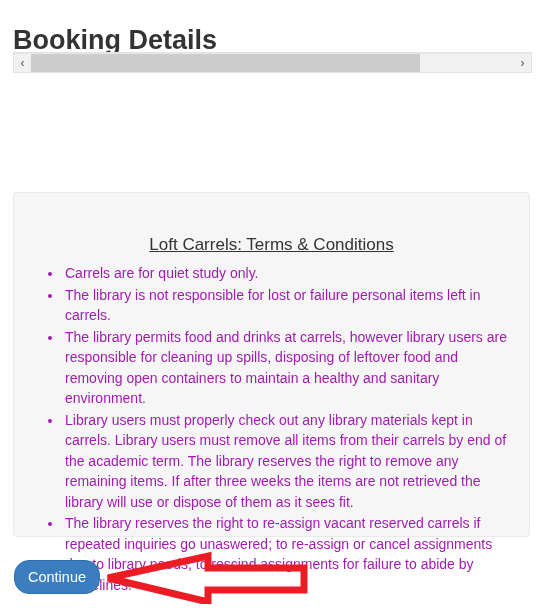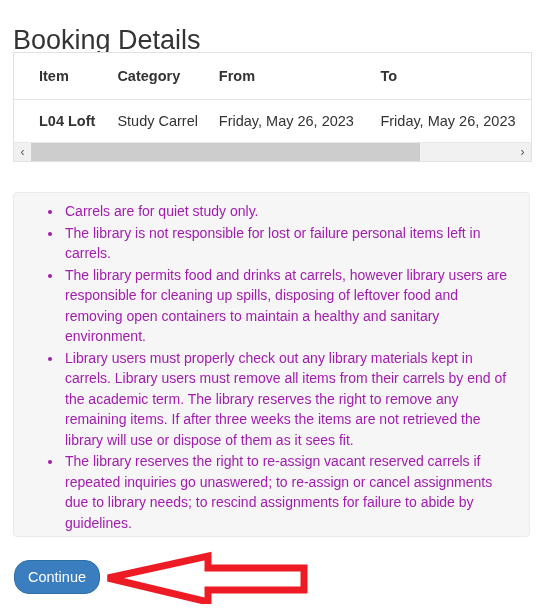--- a/index.html
+++ b/index.html
@@ -15,21 +15,21 @@
     color: #333333;
     overflow: hidden;
   }
 
   
   .page-title {
     position: absolute;
     left: 13px;
     top: 6px;
     font-size: 27px;
-    font-weight: 400;
+    font-weight: 700;
     line-height: 32px;
     color: #333333;
     white-space: nowrap;
   }
 
   
   .table-wrap {
     position: absolute;
     left: 13px;
     top: 52px;
@@ -168,49 +168,32 @@
     height: 56px;
     pointer-events: none;
   }
 </style>
 </head>
 <body>
 
 <h1 class="page-title">Booking Details</h1>
 
 <div class="table-wrap">
-  <table class="booking">
-    <thead>
-      <tr>
-        <th class="col-item">Item</th>
-        <th class="col-cat">Category</th>
-        <th class="col-from">From</th>
-        <th class="col-to">To</th>
-      </tr>
-    </thead>
-    <tbody>
-      <tr>
-        <th class="col-item">L04 Loft</th>
-        <td class="col-cat">Study Carrel</td>
-        <td class="col-from">Friday, May 26, 2023</td>
-        <td class="col-to">Friday, May 26, 2023</td>
-      </tr>
-    </tbody>
-  </table>
 
   <div class="hscroll">
     <div class="sb-btn">‹</div>
     <div class="sb-track">
       <div class="sb-thumb"></div>
     </div>
     <div class="sb-btn">›</div>
   </div>
 </div>
 
 <div class="terms-panel">
+  <div class="terms-title">Loft Carrels: Terms &amp; Conditions</div>
   <ul class="terms-list">
     <li>Carrels are for quiet study only.</li>
     <li>The library is not responsible for lost or failure personal items left in carrels.</li>
     <li>The library permits food and drinks at carrels, however library users are responsible for cleaning up spills, disposing of leftover food and removing open containers to maintain a healthy and sanitary environment.</li>
     <li>Library users must properly check out any library materials kept in carrels. Library users must remove all items from their carrels by end of the academic term. The library reserves the right to remove any remaining items. If after three weeks the items are not retrieved the library will use or dispose of them as it sees fit.</li>
     <li>The library reserves the right to re-assign vacant reserved carrels if repeated inquiries go unaswered; to re-assign or cancel assignments due to library needs; to rescind assignments for failure to abide by guidelines.</li>
   </ul>
 </div>
 
 <button class="continue-btn">Continue</button>

